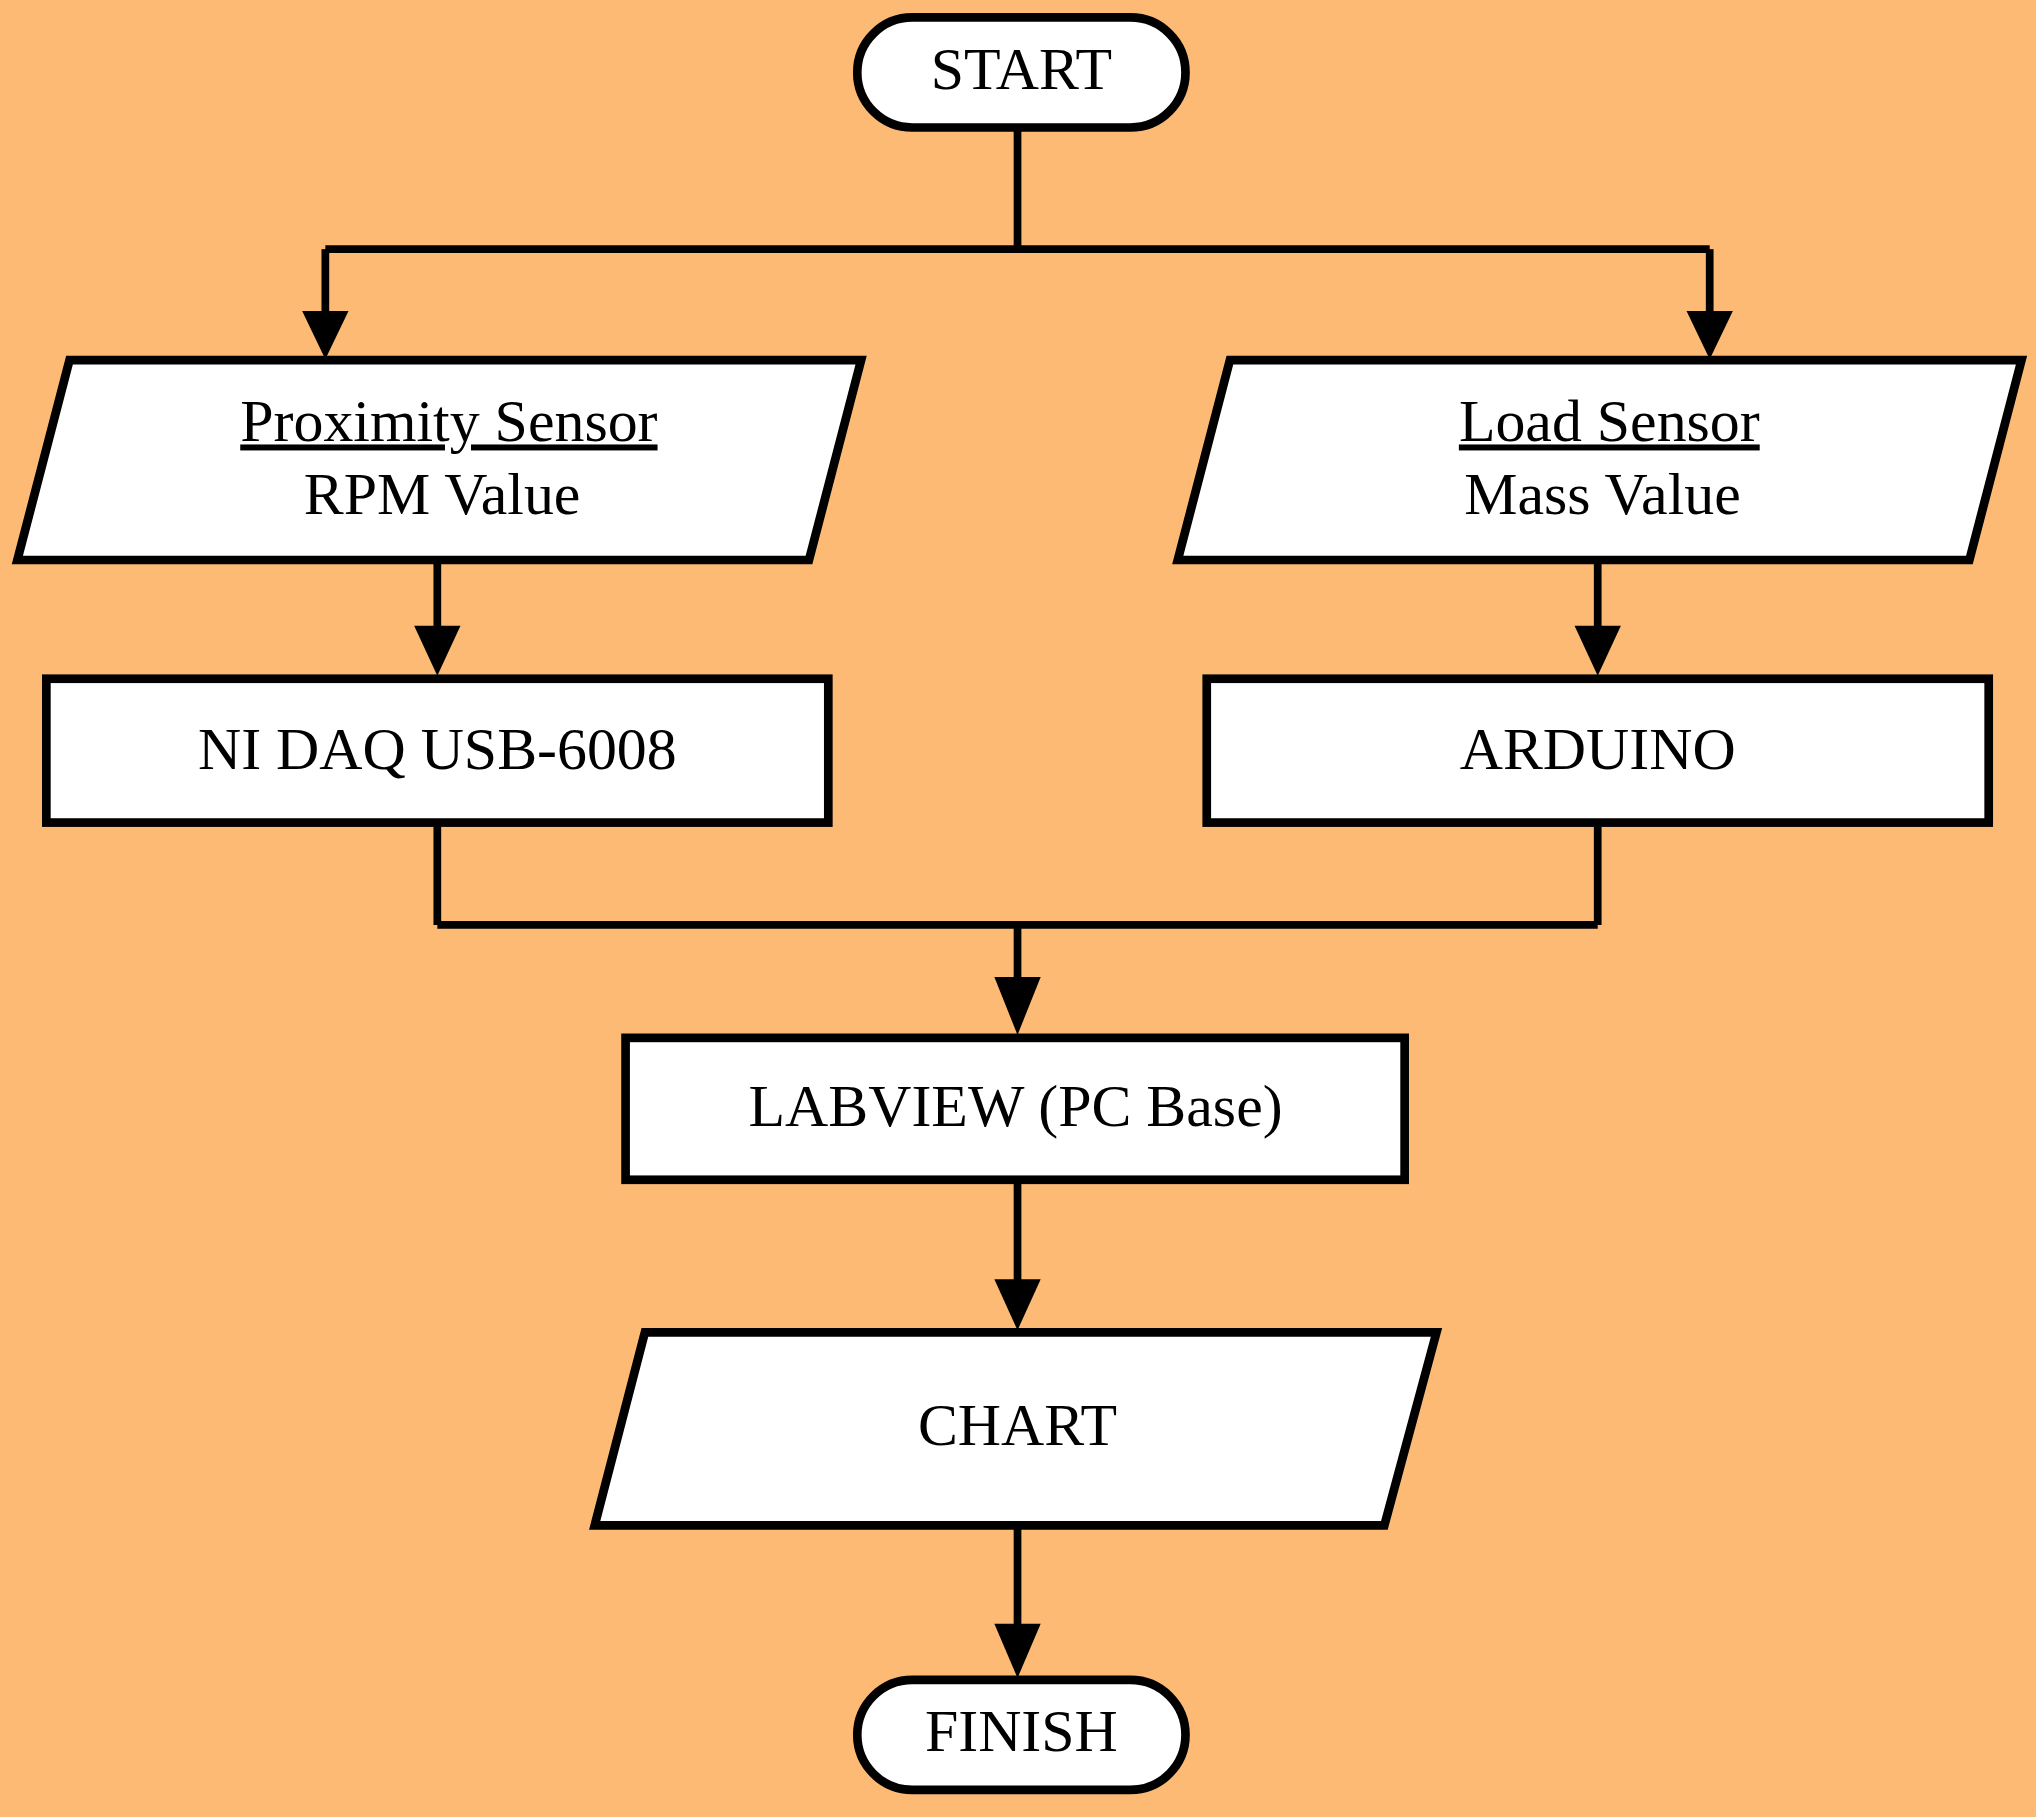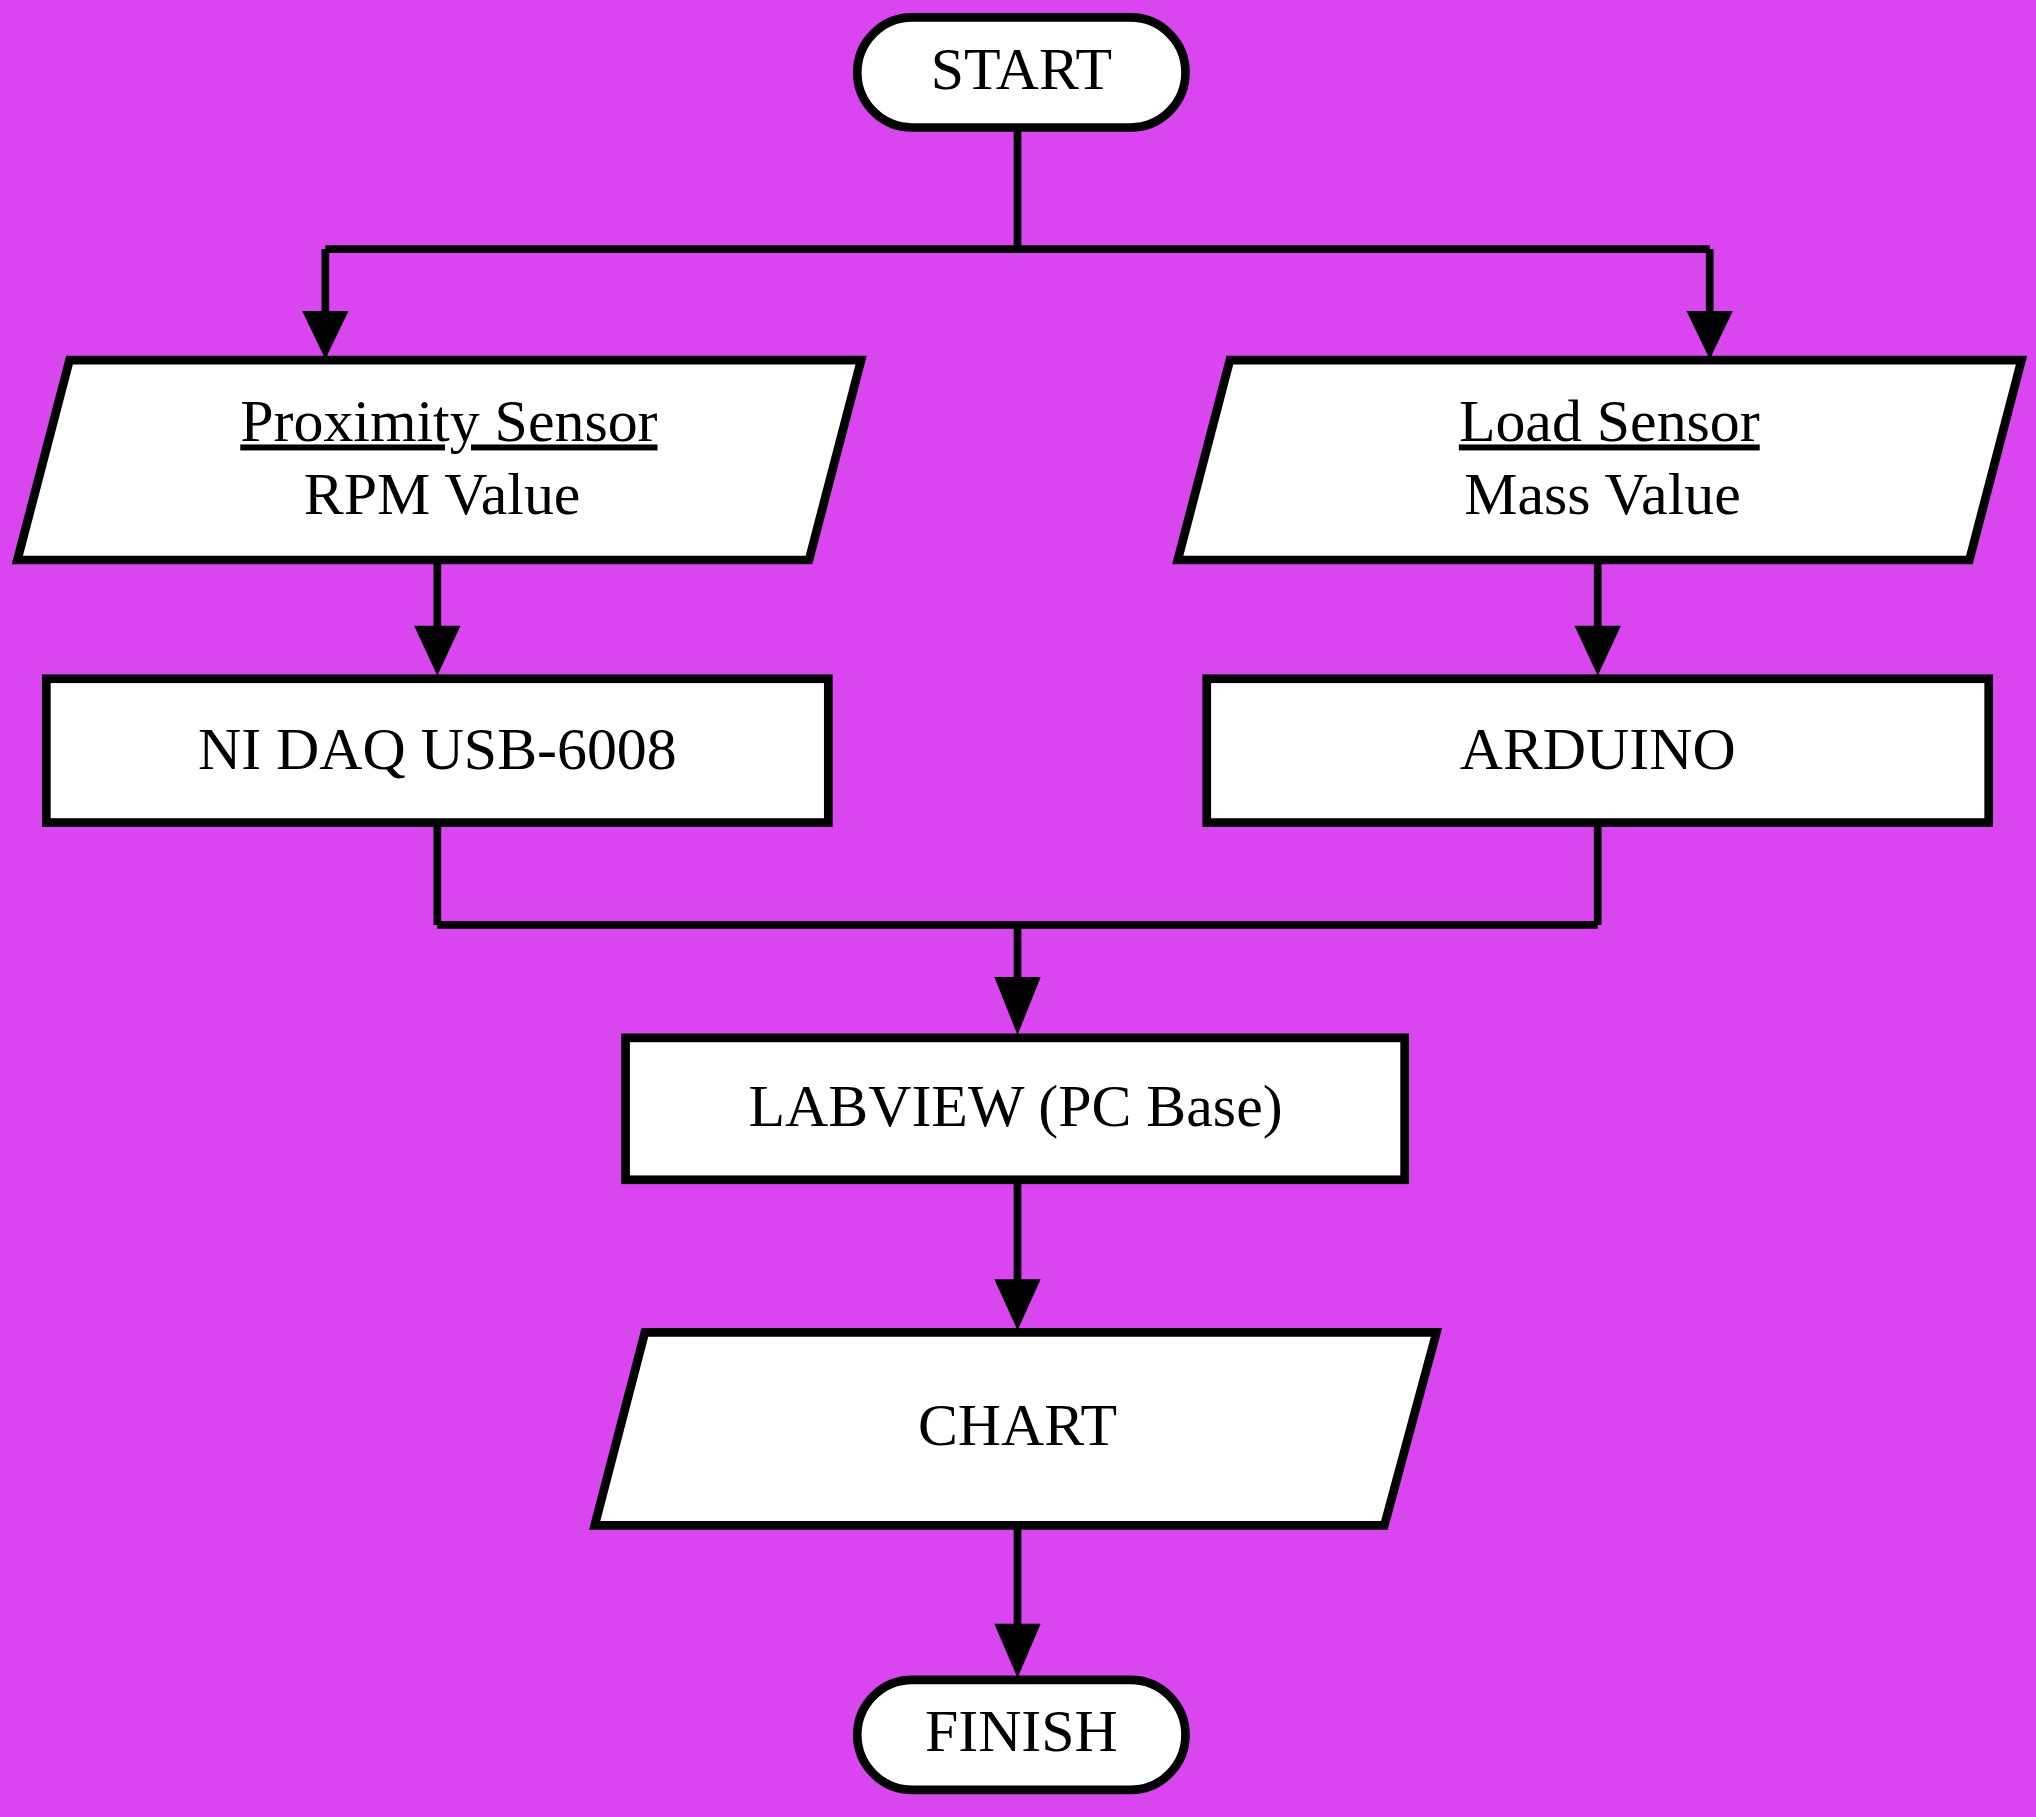--- a/index.html
+++ b/index.html
@@ -7,21 +7,21 @@
     padding: 0;
     background: #ffffff;
   }
   body {
     font-family: "Liberation Serif", "DejaVu Serif", serif;
   }
   #flowchart-root {
     position: relative;
     width: 2036px;
     height: 1817px;
-    background: #d946ef;
+    background: #fdba74;
     overflow: hidden;
   }
   svg#flow-svg {
     display: block;
     width: 2036px;
     height: 1817px;
   }
   .node-shape {
     fill: #ffffff;
     stroke: #000000;

